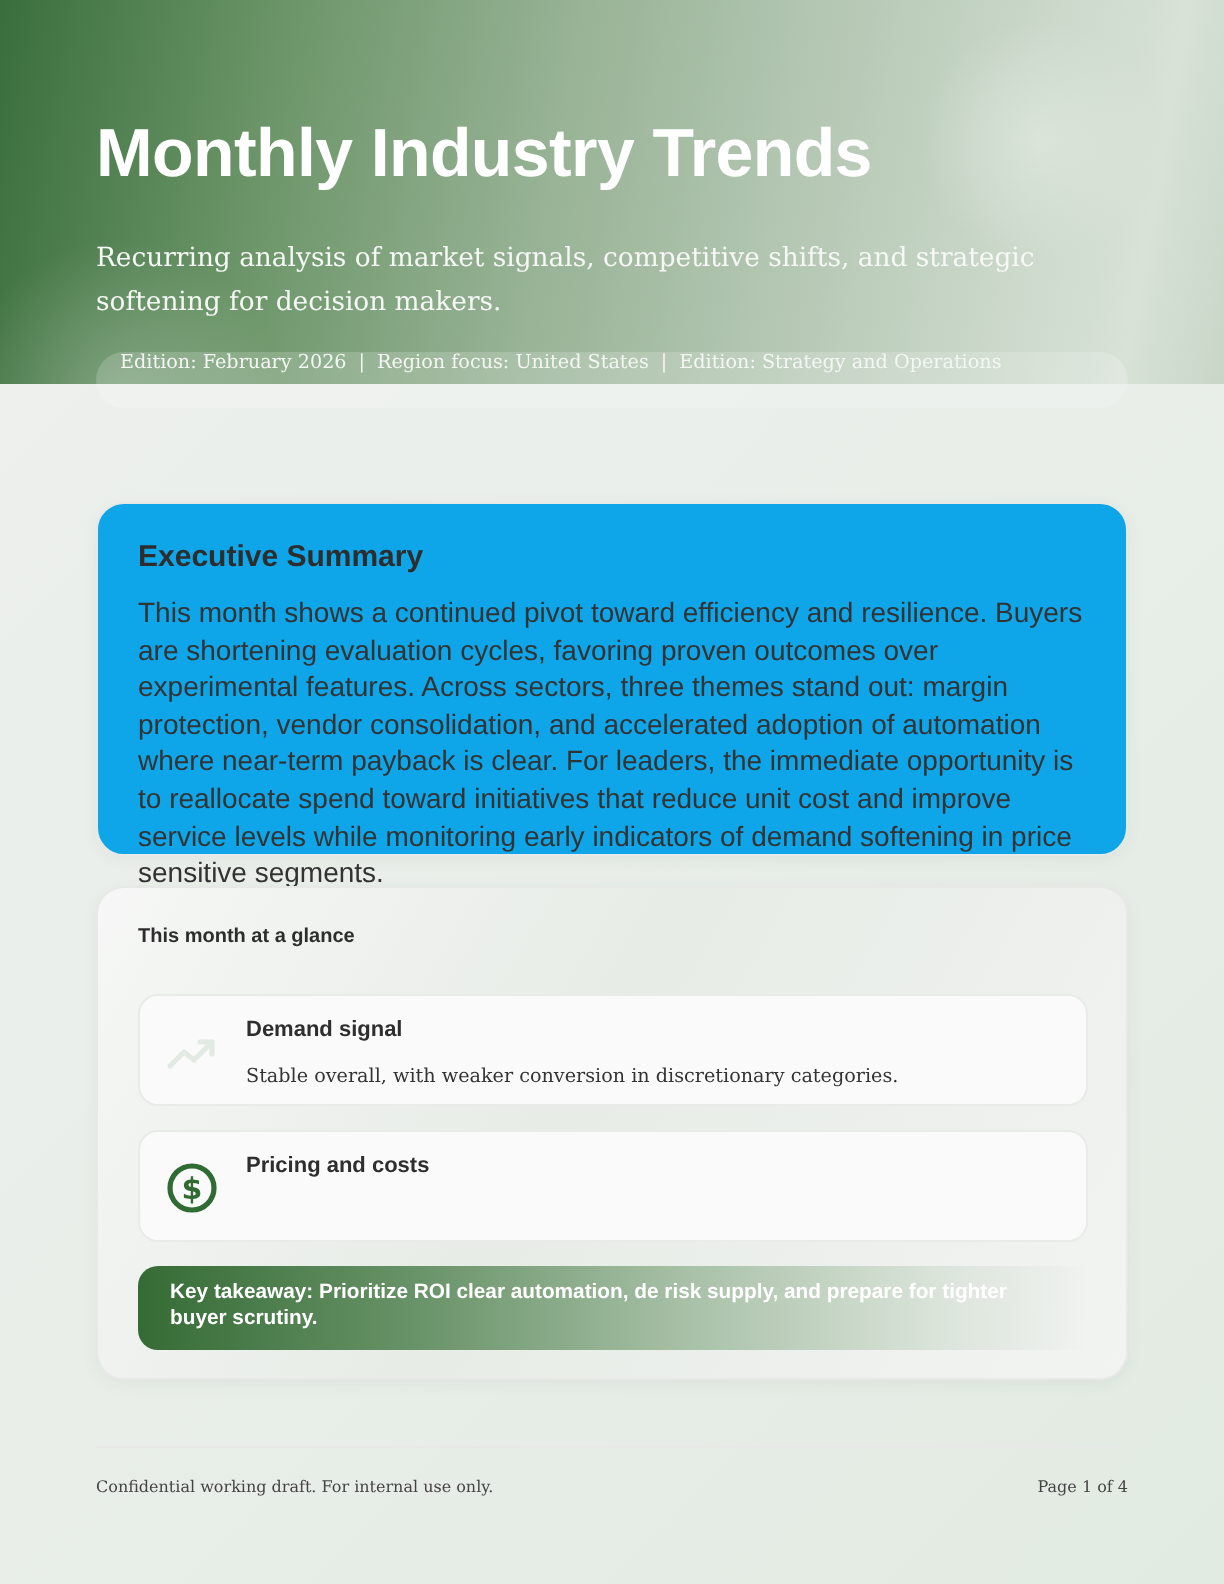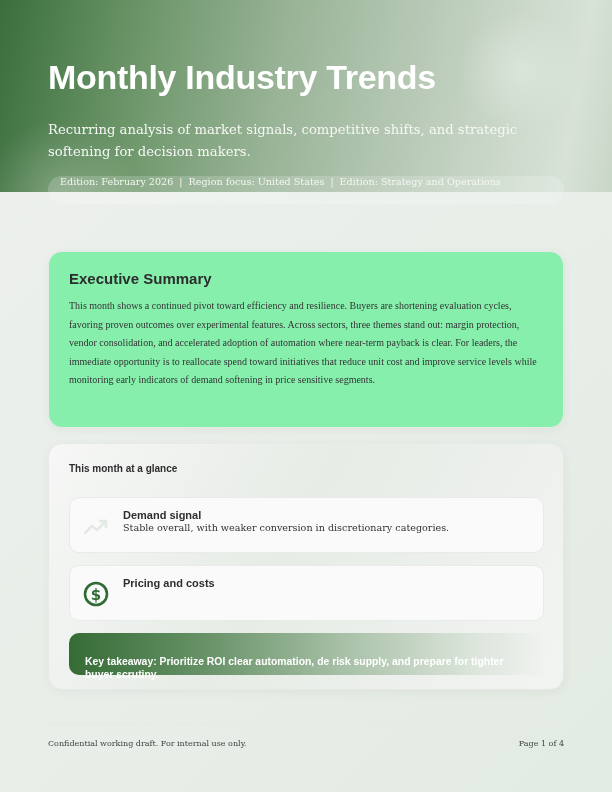--- a/index.html
+++ b/index.html
@@ -27,31 +27,31 @@
     .meta-pill {
       position: absolute; left: 48px; top: 176px; width: 516px; height: 28px;
       border-radius: 14px; background: rgba(255,255,255,0.18);
       display: flex; align-items: flex-start; padding-left: 12px; box-sizing: border-box;
       font-family: "DejaVu Serif", serif; font-size: 9.6px; color: #f4f7f3; white-space: nowrap;
     }
     .meta-sep { margin: 0 6px; }
 
     .card {
       position: absolute; left: 48px; width: 516px; box-sizing: border-box;
-      background: #86efac; border-radius: 14px;
+      background: #0ea5e9; border-radius: 14px;
       border: 1px solid #e6e9e6;
       box-shadow: 0 2px 8px rgba(60,80,60,0.06);
     }
     .exec { top: 251px; height: 177px; padding: 18px 20px; }
     .card-title {
       margin: 0; font-family: "Liberation Sans", sans-serif; font-weight: bold;
       font-size: 15px; color: #2d2d2d; line-height: 18px;
     }
     .exec-body {
-      margin: 9px 0 0 0; font-family: Liberation Serif, serif; font-size: 10px;
+      margin: 9px 0 0 0; font-family: Liberation Sans, sans-serif; font-size: 14px;
       line-height: 18.6px; color: #333;
     }
 
     .glance {
       top: 443px; height: 247px; padding: 16px 20px;
       background: linear-gradient(120deg, #f6f7f6 0%, #e7ece6 45%, #f2f4f2 100%);
     }
     .glance .card-title { font-size: 10px; }
     .glance-item {
       position: absolute; left: 20px; width: 475px; height: 56px;
@@ -59,28 +59,28 @@
       box-sizing: border-box;
     }
     .gi-1 { top: 53px; }
     .gi-2 { top: 121px; }
     .gi-icon { position: absolute; left: 12px; top: 14px; width: 28px; height: 28px; }
     .gi-title {
       position: absolute; left: 53px; top: 11px;
       font-family: "Liberation Sans", sans-serif; font-weight: bold; font-size: 11px; color: #2e2e2e;
     }
     .gi-desc {
-      position: absolute; left: 53px; top: 24px;
+      position: absolute; left: 53px; top: 35px;
       font-family: "DejaVu Serif", serif; font-size: 9.6px; color: #333; white-space: nowrap;
     }
     .takeaway {
       position: absolute; left: 20px; top: 189px; width: 476px; height: 42px;
       border-radius: 10px 0 0 10px;
       background: linear-gradient(90deg, #356b35 0%, #6a946a 30%, #a9c1a8 58%, #dce5db 85%, rgba(240,243,240,0) 100%);
-      box-sizing: border-box; padding: 22px 16px 0 16px;
+      box-sizing: border-box; padding: 7px 16px 0 16px;
       font-family: "Liberation Sans", sans-serif; font-weight: bold; font-size: 10.4px;
       line-height: 13px; color: #ffffff;
     }
     .takeaway span { display: block; width: 420px; }
 
     .footer-rule {
       position: absolute; left: 48px; top: 723px; width: 516px; height: 1px;
       background: #e6e9e6;
     }
     .footer-left, .footer-right {

